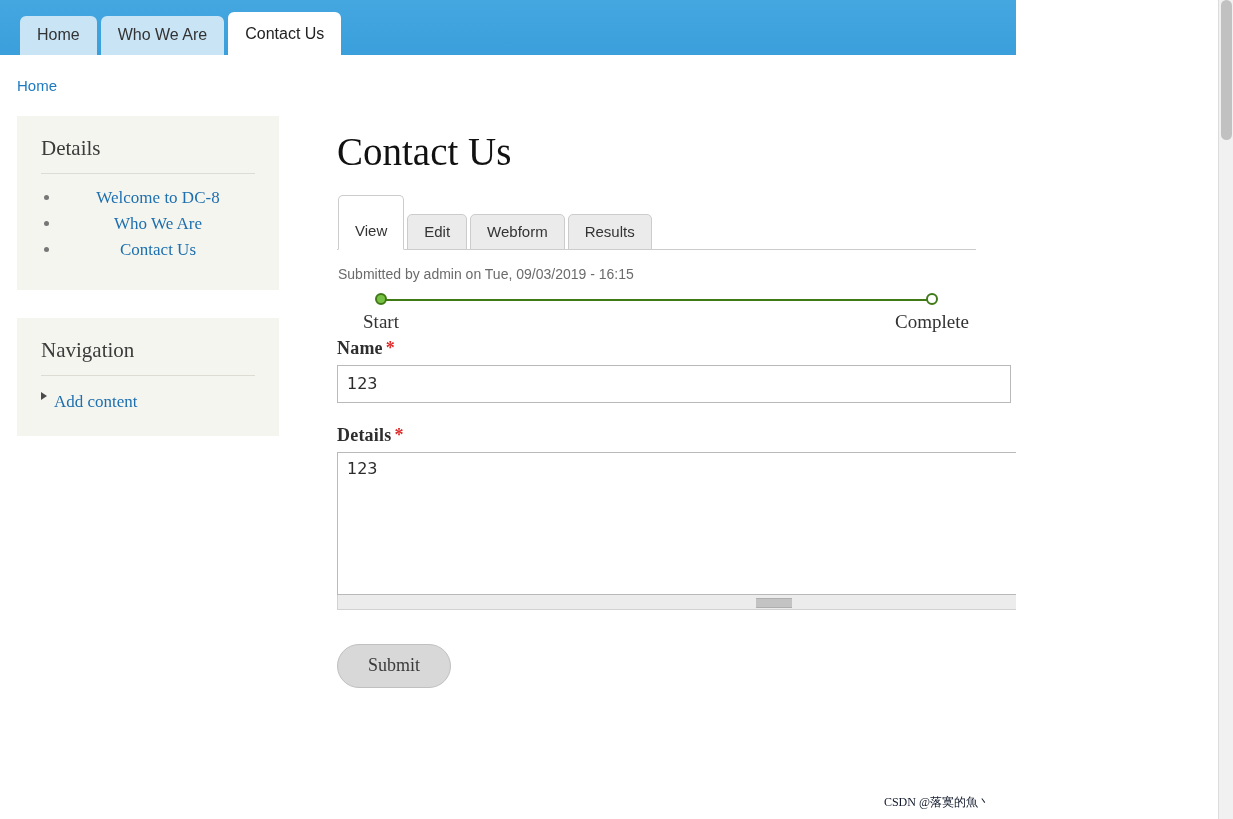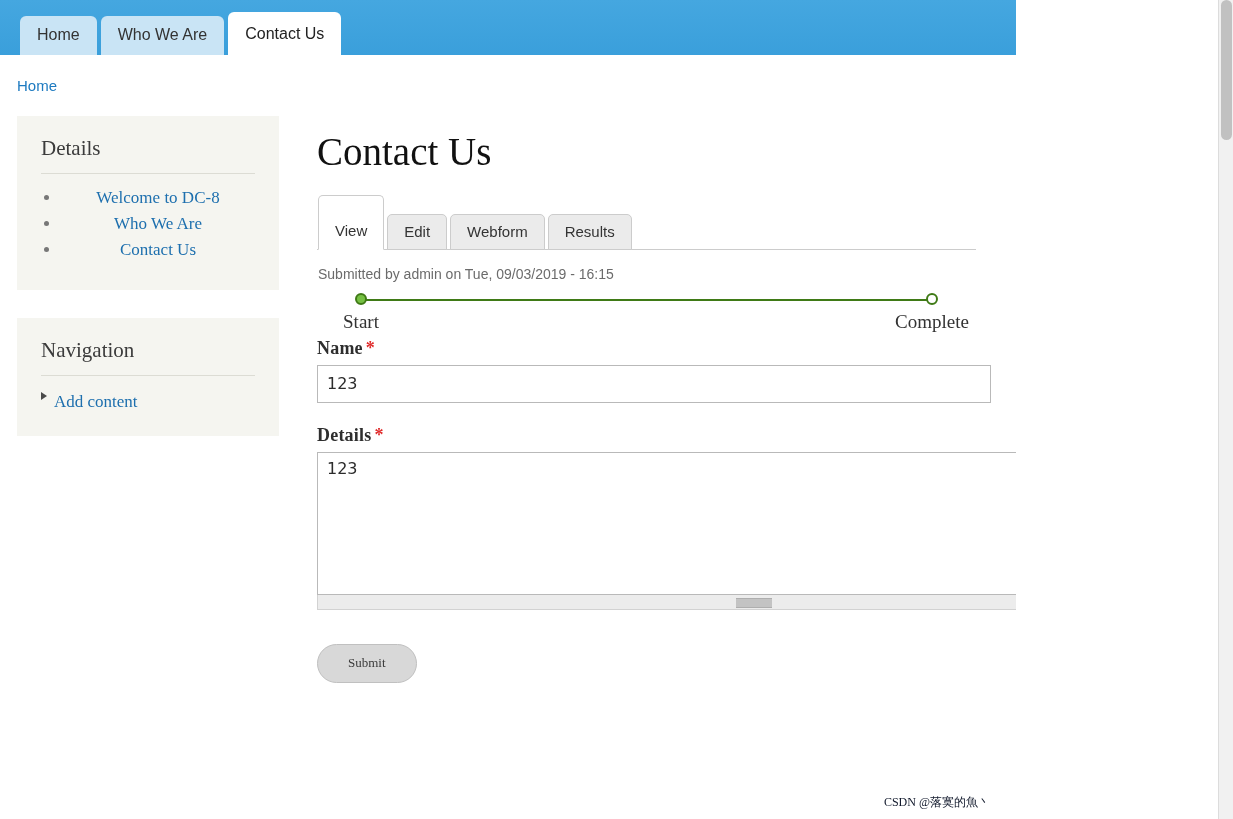--- a/index.html
+++ b/index.html
@@ -84,20 +84,21 @@
     color: #1d7ac0;
     text-decoration: none;
     cursor: pointer;
   }
 
   
   #layout {
     display: flex;
     align-items: flex-start;
     padding-top: 22px;
+    gap: 20px;
   }
   #sidebar {
     width: 262px;
     margin-left: 17px;
     flex: none;
   }
   .side-block {
     background: #f5f5f0;
     padding: 20px 24px 24px 24px;
     margin-bottom: 28px;
@@ -327,21 +328,21 @@
     top: 3px;
     width: 36px;
     height: 8px;
     background: #c3c3c3;
     border-top: 1px solid #aeaeae;
     border-bottom: 1px solid #aeaeae;
   }
 
   #submit-button {
     font-family: "Liberation Serif", serif;
-    font-size: 13px;
+    font-size: 18px;
     color: #3a3a3a;
     background: #d8d8d8;
     border: 1px solid #c0c0c0;
     border-radius: 22px;
     padding: 10px 30px 11px 30px;
     cursor: pointer;
     display: inline-block;
   }
 
   

